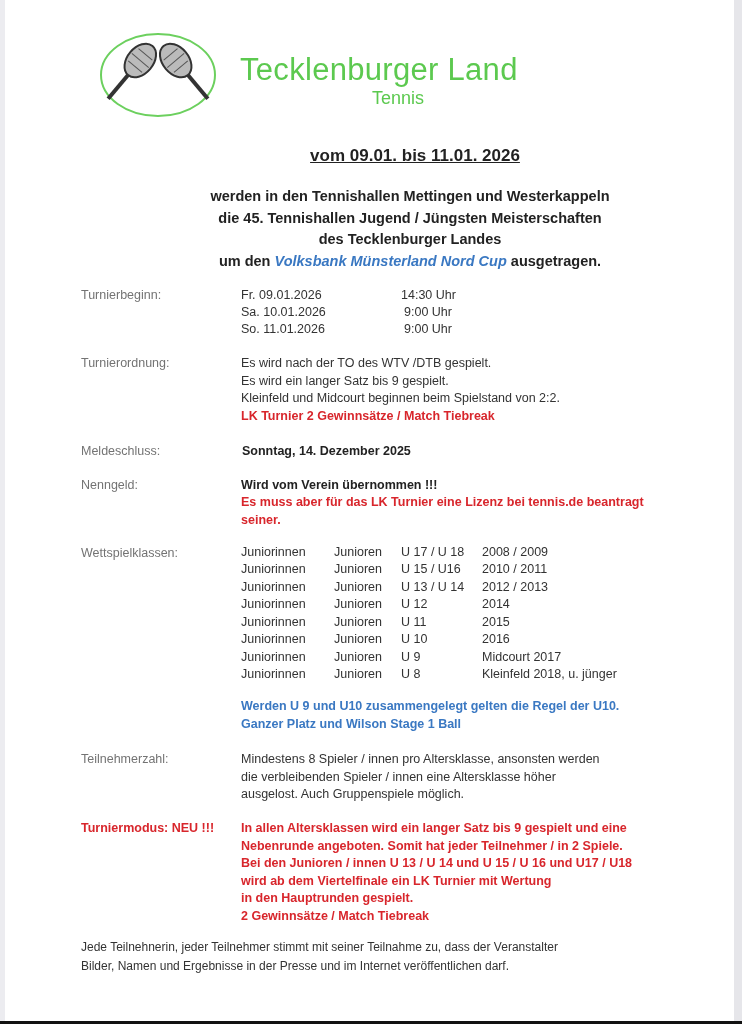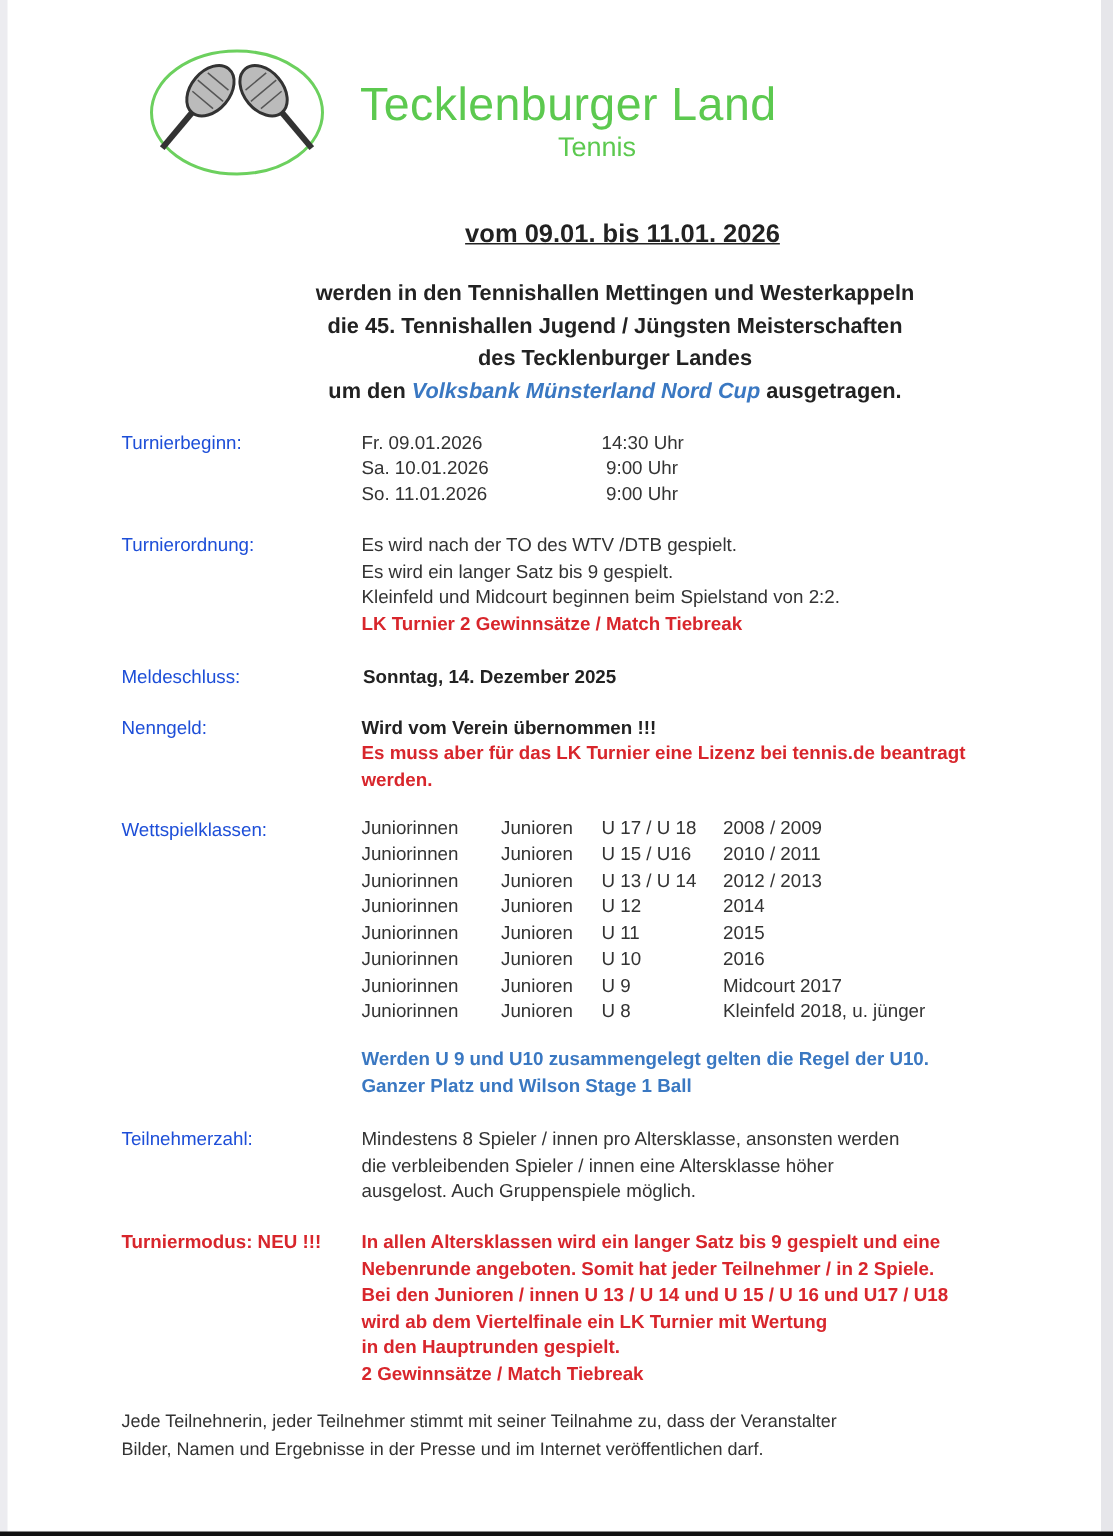--- a/index.html
+++ b/index.html
@@ -15,21 +15,21 @@
 
   .logo { position: absolute; left: 99px; top: 32px; width: 118px; height: 86px; }
   .logo svg { width: 118px; height: 86px; }
   .brand-title { position: absolute; left: 240px; top: 52px; font-size: 31px; color: #5cc94f; letter-spacing: 0.3px; white-space: nowrap; }
   .brand-sub { position: absolute; left: 372px; top: 88px; font-size: 18px; color: #5cc94f; white-space: nowrap; }
 
   .date-title { position: absolute; left: 0; width: 742px; top: 146px; text-align: center; font-size: 17px; font-weight: bold; text-decoration: underline; color: #222; margin-left: 44px; }
   .intro { position: absolute; left: 0; width: 742px; top: 186px; text-align: center; font-size: 14.5px; font-weight: bold; line-height: 21.5px; color: #222; margin-left: 39px; }
   .intro .cup { color: #3a78c2; font-style: italic; }
 
-  .lbl { position: absolute; left: 81px; font-size: 12.5px; color: #1d4ed8; white-space: nowrap; }
+  .lbl { position: absolute; left: 81px; font-size: 12.5px; color: #737373; white-space: nowrap; }
   .lbl.red { color: #d8262c; font-weight: bold; }
   .txt { position: absolute; font-size: 12.5px; color: #333; white-space: nowrap; line-height: 17.5px; }
   .txt.bold { font-weight: bold; color: #222; }
   .txt.red { color: #d8262c; font-weight: bold; }
   .txt.blue { color: #3a78c2; font-weight: bold; }
 
   .row { position: absolute; font-size: 12.5px; color: #333; white-space: nowrap; height: 17.5px; }
   .row span { position: absolute; top: 0; }
 
   .footer { position: absolute; left: 81px; top: 938px; font-size: 12px; color: #333; line-height: 19px; white-space: nowrap; }
@@ -96,21 +96,21 @@
   <div class="txt red" style="position:static">LK Turnier 2 Gewinnsätze / Match Tiebreak</div>
 </div>
 
 <div class="lbl" style="top:444px">Meldeschluss:</div>
 <div class="txt bold" style="left:242px; top:443px">Sonntag, 14. Dezember 2025</div>
 
 <div class="lbl" style="top:478px">Nenngeld:</div>
 <div class="txt bold" style="left:241px; top:477px">Wird vom Verein übernommen !!!</div>
 <div class="txt red" style="left:241px; top:494px">
   <div>Es muss aber für das LK Turnier eine Lizenz bei tennis.de beantragt</div>
-  <div>werden.</div>
+  <div>seiner.</div>
 </div>
 
 <div class="lbl" style="top:546px">Wettspielklassen:</div>
 <div>
   <div class="row" style="left:241px; top:545px; width:400px">
     <span style="left:0">Juniorinnen</span>
     <span style="left:93px">Junioren</span>
     <span style="left:160px">U 17 / U 18</span>
     <span style="left:241px">2008 / 2009</span>
   </div>

